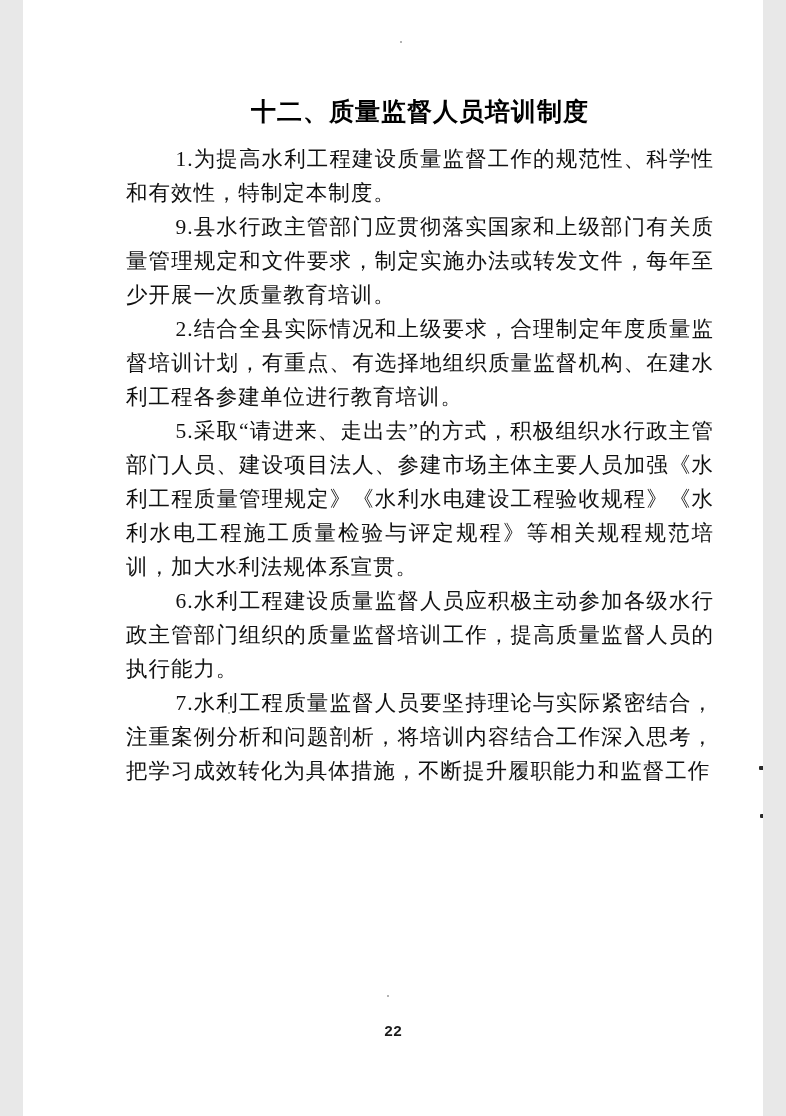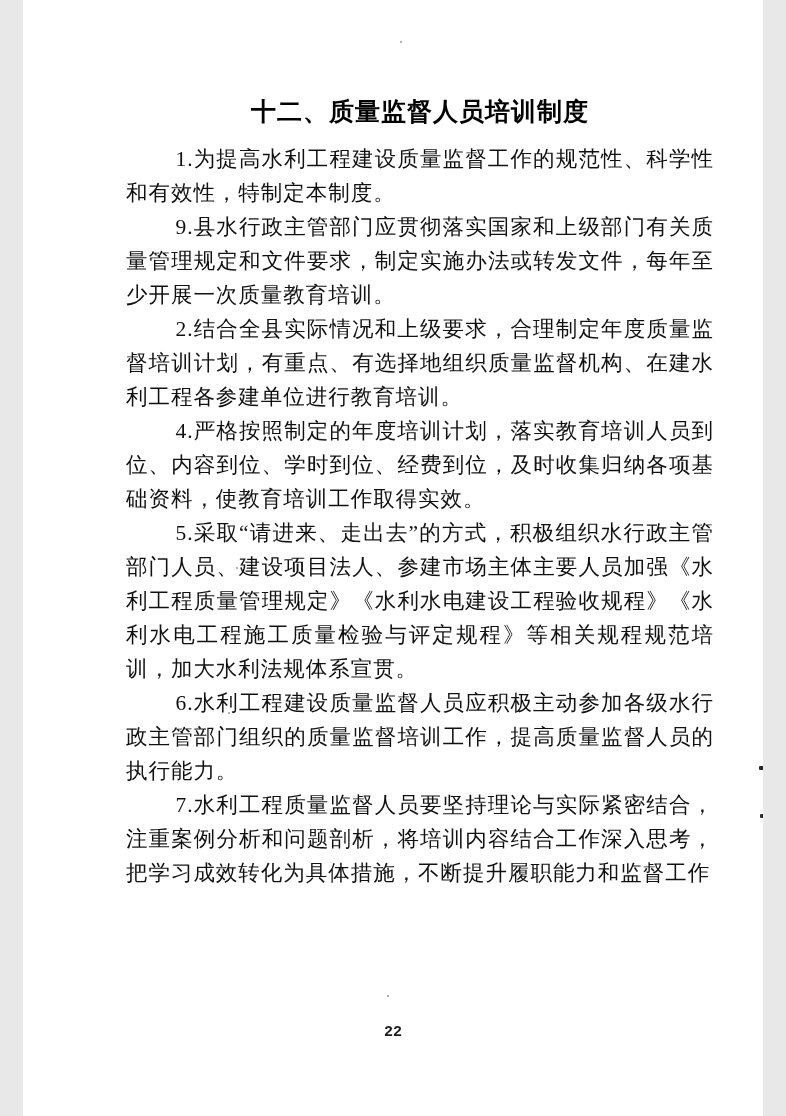--- a/index.html
+++ b/index.html
@@ -65,21 +65,20 @@
 <body>
 
 <div class="page">
 
   <div class="content">
     <h1 class="doc-title">十二、质量监督人员培训制度</h1>
 
     <p class="doc-para">1.为提高水利工程建设质量监督工作的规范性、科学性和有效性，特制定本制度。</p>
     <p class="doc-para">9.县水行政主管部门应贯彻落实国家和上级部门有关质量管理规定和文件要求，制定实施办法或转发文件，每年至少开展一次质量教育培训。</p>
     <p class="doc-para">2.结合全县实际情况和上级要求，合理制定年度质量监督培训计划，有重点、有选择地组织质量监督机构、在建水利工程各参建单位进行教育培训。</p>
-    <p class="doc-para">4.严格按照制定的年度培训计划，落实教育培训人员到位、内容到位、学时到位、经费到位，及时收集归纳各项基础资料，使教育培训工作取得实效。</p>
     <p class="doc-para">5.采取“请进来、走出去”的方式，积极组织水行政主管部门人员、建设项目法人、参建市场主体主要人员加强《水利工程质量管理规定》《水利水电建设工程验收规程》《水利水电工程施工质量检验与评定规程》等相关规程规范培训，加大水利法规体系宣贯。</p>
     <p class="doc-para">6.水利工程建设质量监督人员应积极主动参加各级水行政主管部门组织的质量监督培训工作，提高质量监督人员的执行能力。</p>
     <p class="doc-para">7.水利工程质量监督人员要坚持理论与实际紧密结合，注重案例分析和问题剖析，将培训内容结合工作深入思考，把学习成效转化为具体措施，不断提升履职能力和监督工作</p>
   </div>
 
   <div class="page-footer">22</div>
 
   <div class="speck faint" style="left:377px; top:41px; width:2px; height:2px;"></div>
   <div class="speck" style="left:742px; top:339px; width:5px; height:4px;"></div>
   <div class="speck" style="left:746px; top:386px; width:4px; height:3px;"></div>

